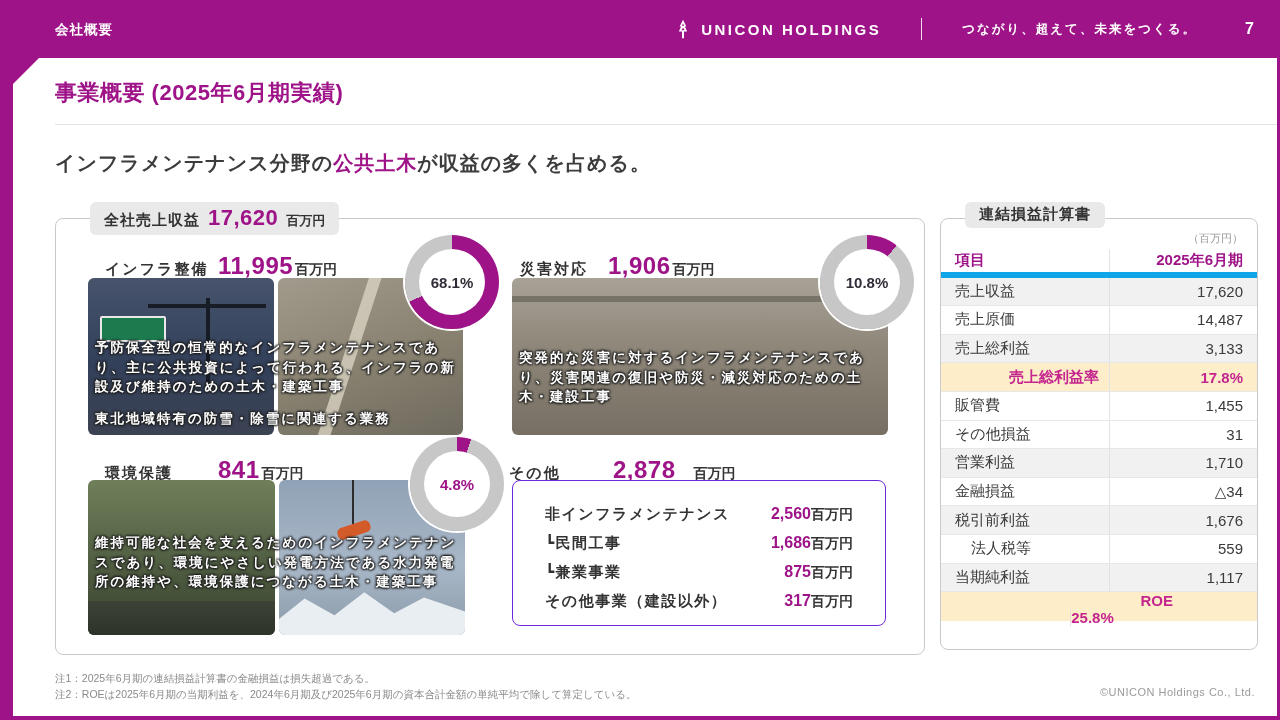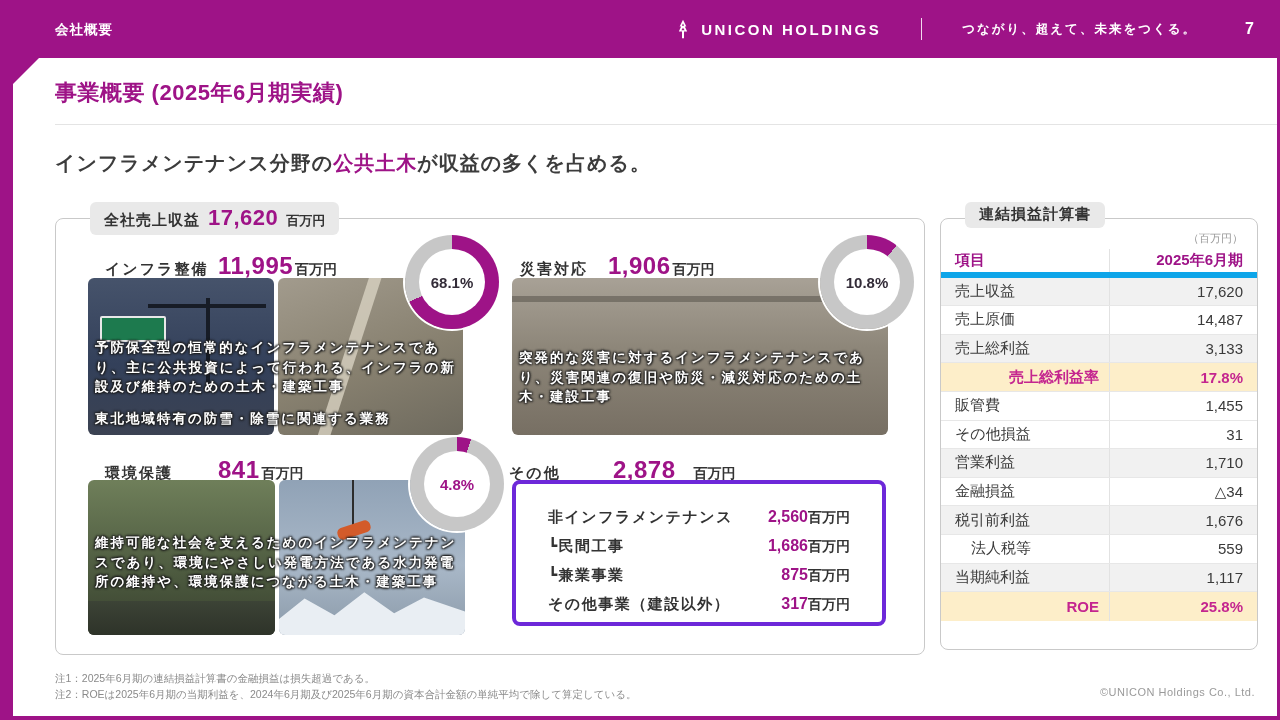--- a/index.html
+++ b/index.html
@@ -75,32 +75,32 @@
   .crane-h { left:60px; top:26px; width:118px; height:4px; background:#171c26; }
   .road { left:34%; top:-20%; width:12px; height:150%; background:#d8d2c2; transform:rotate(18deg); opacity:.8; }
   .horizon { left:0; right:0; top:18px; height:6px; background:#5e5950; opacity:.6; }
   .water { left:0; right:0; bottom:0; height:34px; background:linear-gradient(180deg,#3c4336,#2e3329); }
   .snow { left:0; right:0; bottom:0; height:52px; background:#e9eef3;
           clip-path:polygon(0 70%,14% 30%,30% 62%,46% 18%,62% 58%,78% 28%,100% 55%,100% 100%,0 100%); }
   .heli-body { left:58px; top:44px; width:34px; height:12px; background:#d35b2a; border-radius:5px; transform:rotate(-18deg); }
   .heli-cable { left:73px; top:0; width:2px; height:48px; background:#2c2c2c; }
 
   
-  .other-box { position:absolute; left:499px; top:422px; width:374px; height:146px; border:4px solid #6d28d9; border-radius:8px; background:#fff; padding-top:24px; }
+  .other-box { position:absolute; left:499px; top:422px; width:374px; height:146px; border:1px solid #6d28d9; border-radius:8px; background:#fff; padding-top:24px; }
   .other-row { display:flex; align-items:baseline; height:29px; padding:0 32px; }
   .other-label { flex:1; font-size:15px; font-weight:bold; color:#333; letter-spacing:1.5px; }
   .other-val { font-size:16px; font-weight:bold; color:#9e1387; }
   .other-unit { font-size:14px; font-weight:bold; color:#333; }
 
   
   .pl-panel { position:absolute; left:927px; top:160px; width:318px; height:432px; border:1px solid #c9c9c9; border-radius:8px; background:#fff; overflow:hidden; }
   .pl-unit { position:absolute; right:14px; top:12px; font-size:11px; color:#999; }
   .pl-table { position:absolute; left:0; right:0; top:30px; }
   .pl-row { display:flex; align-items:center; height:28.6px; font-size:15px; color:#3a3a3a; border-bottom:1px solid #e7e7e7; }
-  .pl-row:last-child { border-bottom:none; }
+  .pl-row:last-child { border-bottom:none;flex-direction:column; }
   .pl-c1 { width:168px; padding-left:14px; }
   .pl-c2 { flex:1; text-align:right; padding-right:14px; border-left:1px solid #e2e2e2; height:100%; display:flex; align-items:center; justify-content:flex-end; }
   .pl-header { font-weight:bold; color:#9e1387; border-bottom:6px solid #0ea5e9; }
   .r-shaded { background:#f1f1f1; }
   .r-highlight { background:#fdeec9; color:#c4258f; font-weight:bold; }
   .r-highlight .pl-c1 { text-align:right; padding-right:10px; }
   .r-indent .pl-c1 { padding-left:30px; }
 
   
   .footnotes { position:absolute; left:42px; top:612px; font-size:10.5px; color:#8a8a8a; line-height:1.55; }

